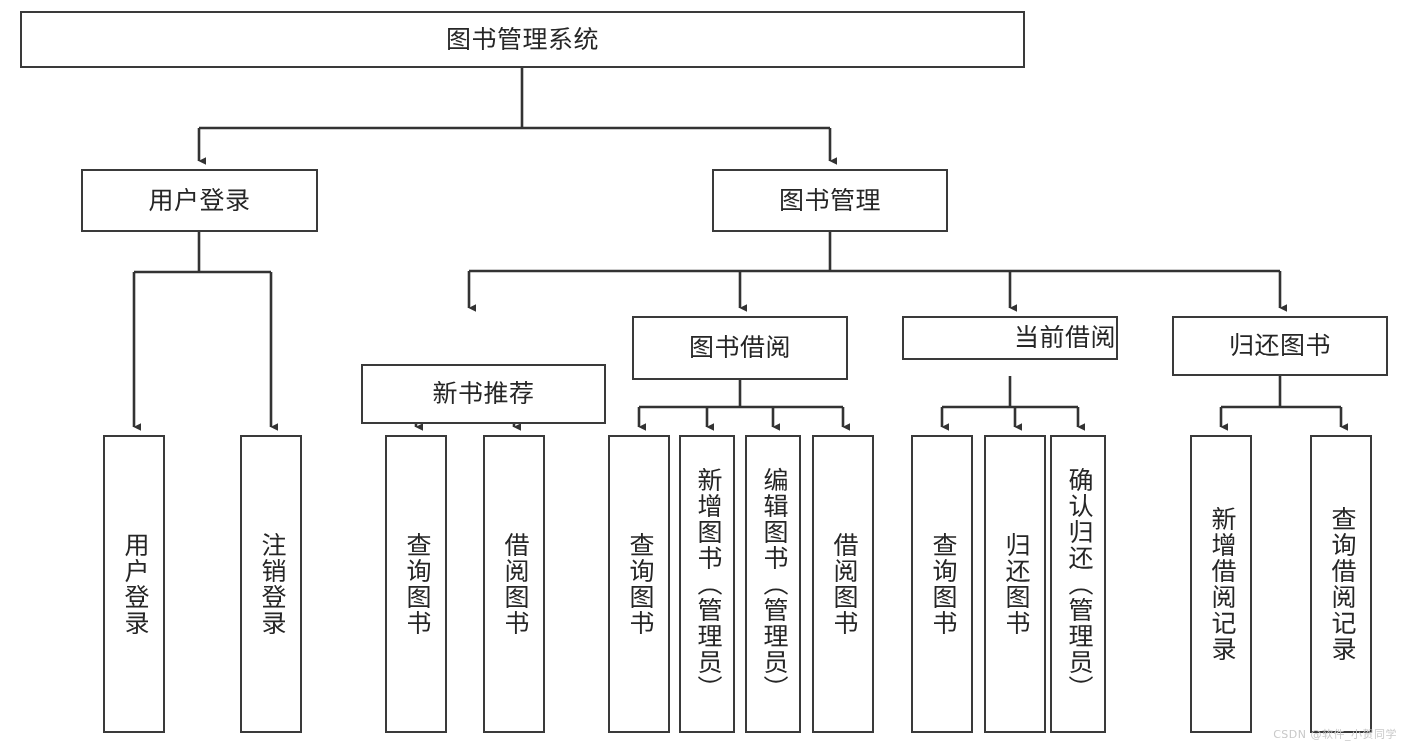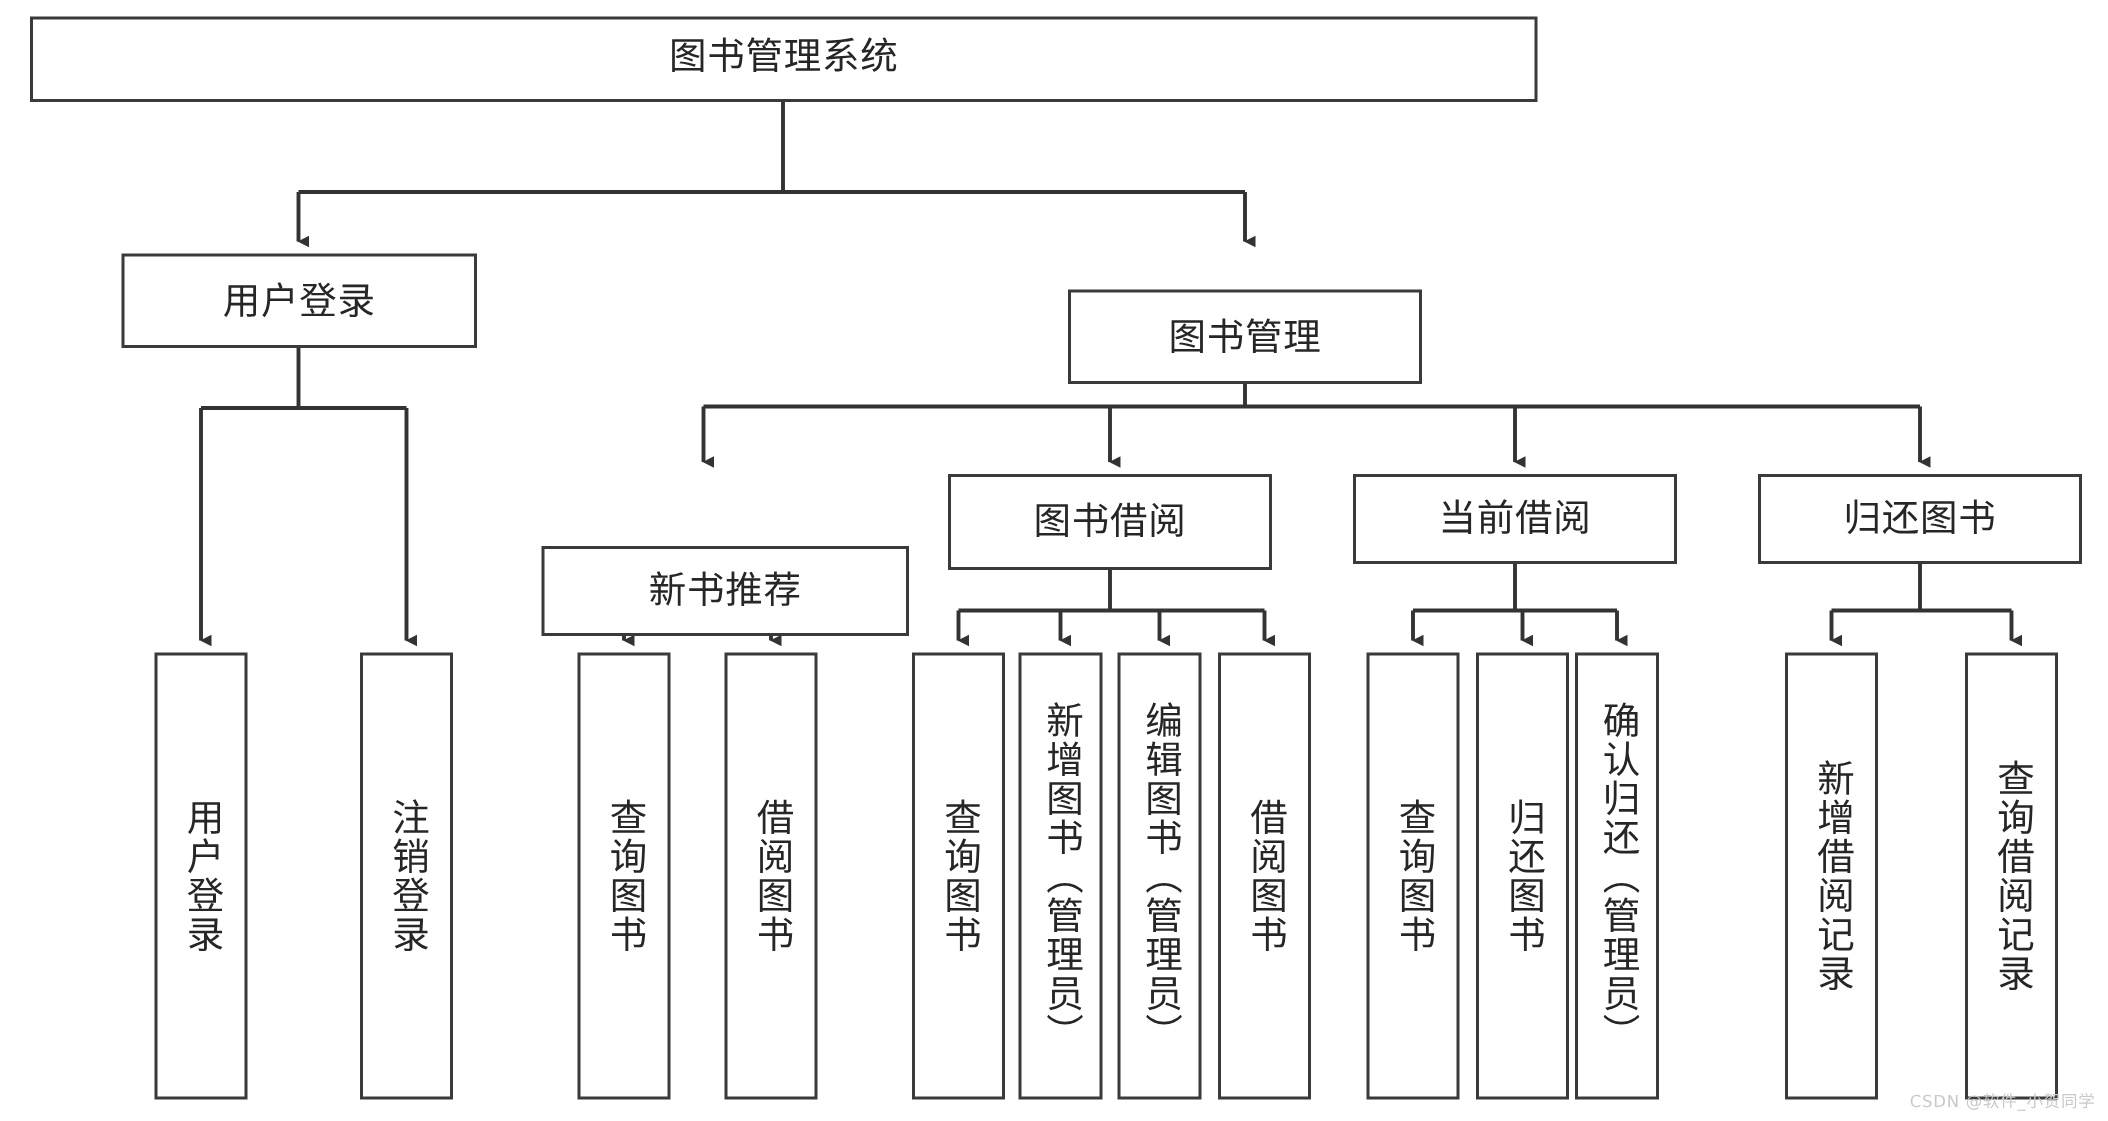--- a/index.html
+++ b/index.html
@@ -123,38 +123,38 @@
       <path d="M1015,407 L1015,427" marker-end="url(#arrowhead)"></path>
       <path d="M1078,407 L1078,427" marker-end="url(#arrowhead)"></path>
 
       <path d="M1280,376 L1280,407"></path>
       <path d="M1221,407 L1341,407"></path>
       <path d="M1221,407 L1221,427" marker-end="url(#arrowhead)"></path>
       <path d="M1341,407 L1341,427" marker-end="url(#arrowhead)"></path>
     </g>
   </svg>
 
-  <div class="node root horizontal" style="left: 20px; top: 11px; width: 1005px; height: 57px; font-family: Liberation Mono, monospace;">
+  <div class="node root horizontal" style="left: 20px; top: 11px; width: 1005px; height: 57px;">
     <span class="label">图书管理系统</span>
   </div>
 
   <div class="node horizontal" style="left: 81px; top: 169px; width: 237px; height: 63px;">
     <span class="label">用户登录</span>
   </div>
-  <div class="node horizontal" style="left: 712px; top: 169px; width: 236px; height: 63px; margin-top: 24px;">
+  <div class="node horizontal" style="left: 712px; top: 169px; width: 236px; height: 63px;">
     <span class="label">图书管理</span>
   </div>
 
   <div class="node horizontal" style="left: 361px; top: 316px; width: 245px; height: 60px; margin-top: 48px;">
     <span class="label">新书推荐</span>
   </div>
   <div class="node horizontal" style="left: 632px; top: 316px; width: 216px; height: 64px;">
     <span class="label">图书借阅</span>
   </div>
-  <div class="node horizontal" style="left: 902px; top: 316px; width: 216px; height: 60px;">
+  <div class="node horizontal" style="left: 902px; top: 316px; width: 216px; height: 44px; justify-content: flex-end;">
     <span class="label">当前借阅</span>
   </div>
   <div class="node horizontal" style="left: 1172px; top: 316px; width: 216px; height: 60px;">
     <span class="label">归还图书</span>
   </div>
 
   <div class="node vertical" style="left: 103px; top: 435px; width: 62px; height: 298px;">
     <span class="label">用户登录</span>
   </div>
   <div class="node vertical" style="left: 240px; top: 435px; width: 62px; height: 298px;">

